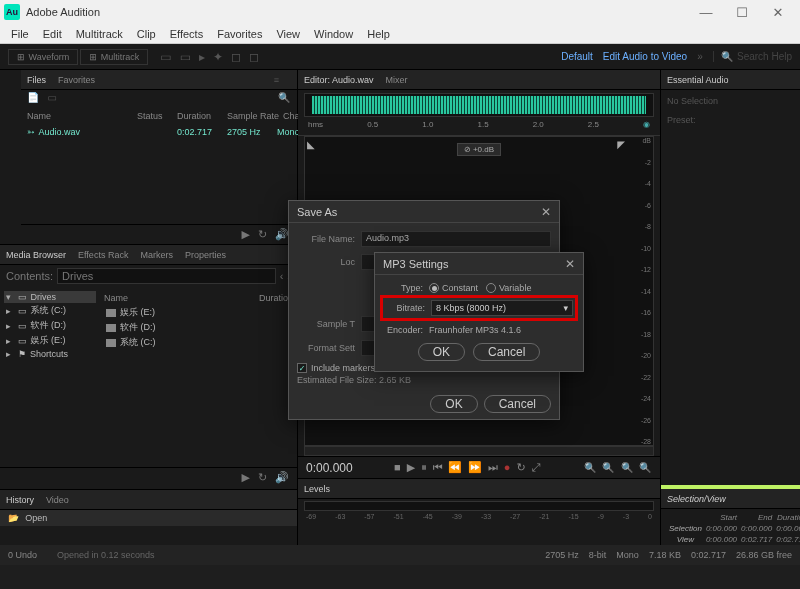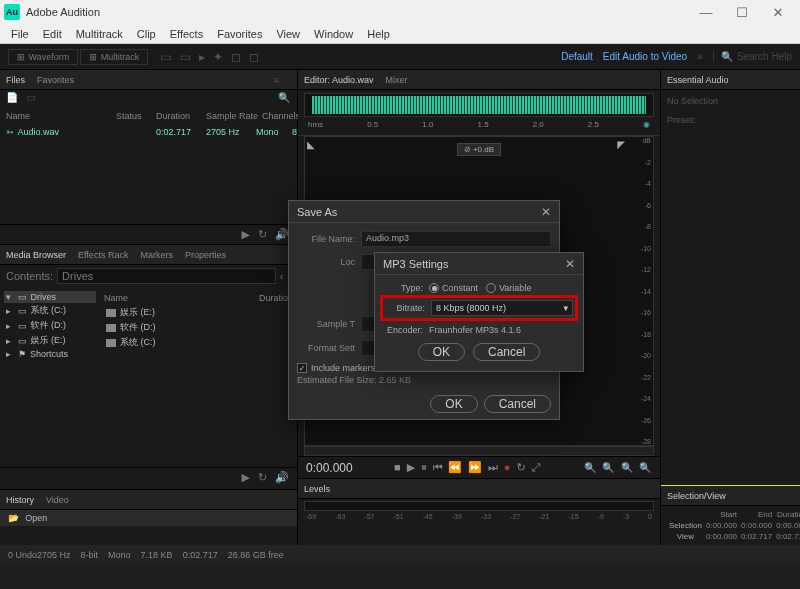--- a/index.html
+++ b/index.html
@@ -15,21 +15,21 @@
 .tool-icons { display: flex; gap: 8px; margin-left: 10px; color: #555; font-size: 12px; }
 .toolbar .right { margin-left: auto; display: flex; align-items: center; gap: 10px; }
 .default { color: #6cb0ff; font-size: 10px; }
 .edit-link { color: #6cb0ff; font-size: 10px; }
 .search { color: #444; font-size: 10px; }
 .main { display: flex; height: 475px; }
 .left-col { width: 298px; display: flex; flex-direction: column; background: #1a1a1a; border-right: 1px solid #000;}
 .panel-tabs { height: 20px; display: flex; align-items: center; padding: 0 6px; background: #232323; border-bottom:1px solid #000;}
 .panel-tabs span { margin-right: 12px; color: #888; font-size: 9px; }
 .panel-tabs span.active { color: #ccc; }
-.files-panel { flex: 0 0 auto; }
+.files-panel { flex: 0 0 auto; margin-left: 21px; }
 .files-header { display: flex; padding: 3px 6px; color: #888; font-size: 9px; }
 .files-header span { flex: 0 0 auto; }
 .file-row { display: flex; padding: 3px 6px; font-size: 9px; }
 .file-row .name { color: #74e8cf; flex: 0 0 110px; display:flex; align-items:center; gap:4px;}
 .file-row .dur { color: #74e8cf; flex: 0 0 50px; }
 .file-row .sr { color: #74e8cf; flex: 0 0 50px; }
 .file-row .ch { color: #74e8cf; flex: 0 0 36px; }
 .transport-mini { height: 20px; display: flex; justify-content: flex-end; align-items: center; gap: 8px; padding: 0 8px; color: #777; font-size: 11px; border-top:1px solid #000;}
 .media-browser { flex: 1; border-top: 1px solid #000; }
 .mb-body { display: flex; height: 180px; }
@@ -54,21 +54,21 @@
 .timecode-bar { height: 22px; background: #1a1a1a; display: flex; align-items: center; padding: 0 8px; gap: 8px; font-size: 10px; color: #ccc; border-top:1px solid #000;}
 .timecode { color: #ccc; font-size: 12px; flex:0 0 80px;}
 .transport-btns { display:flex; gap:6px; color:#888; font-size:11px;}
 .levels-panel { height: 44px; background: #1a1a1a; border-top: 1px solid #000; }
 .levels-bar { height: 10px; background: #111; margin: 2px 6px; border:1px solid #333;}
 .levels-scale { display:flex; justify-content:space-between; padding:0 8px; font-size:7px; color:#666;}
 .right-col { width: 140px; background: #1a1a1a; border-left: 1px solid #000; display:flex; flex-direction:column;}
 .ess-panel { flex:1; }
 .no-sel { padding: 6px; color: #555; font-size: 9px;}
 .preset-row { padding: 3px 6px; color:#555; font-size:9px;}
-.sel-panel { height: 60px; border-top:1px solid #bef264;}
+.sel-panel { height: 60px; border-top:4px solid #bef264;font-style:italic;}
 .sel-grid { font-size:8px; padding:3px 6px; color:#888;}
 .sel-grid table { width:100%; border-collapse:collapse;}
 .sel-grid td { padding:1px 2px; text-align:right; color:#888;}
 .sel-grid td:first-child { text-align:center; color:#aaa;}
 .statusbar { height: 20px; background: #232323; color: #888; font-size: 9px; display: flex; align-items: center; padding: 0 8px; }
 .statusbar .undo { flex:0 0 auto;}
 .statusbar .opened { flex:1; padding-left: 20px; color:#666;}
 .statusbar .right-status { display:flex; gap:10px;}
 
 .dialog { position: absolute; background: #2d2d2d; border: 1px solid #555; box-shadow: 0 4px 20px rgba(0,0,0,.6); }
@@ -359,20 +359,21 @@
               </tr>
         </tbody>
           </table>
       </div>
     </div>
   </div>
 </div>
 
 <div class="statusbar">
   <span class="undo">0 Undo</span>
+  <span class="opened">Opened in 0.12 seconds</span>
   <span class="right-status">
     <span>2705 Hz</span>
     <span>8-bit</span>
     <span>Mono</span>
     <span>7.18 KB</span>
     <span>0:02.717</span>
     <span>26.86 GB free</span>
   </span>
 </div>
 

